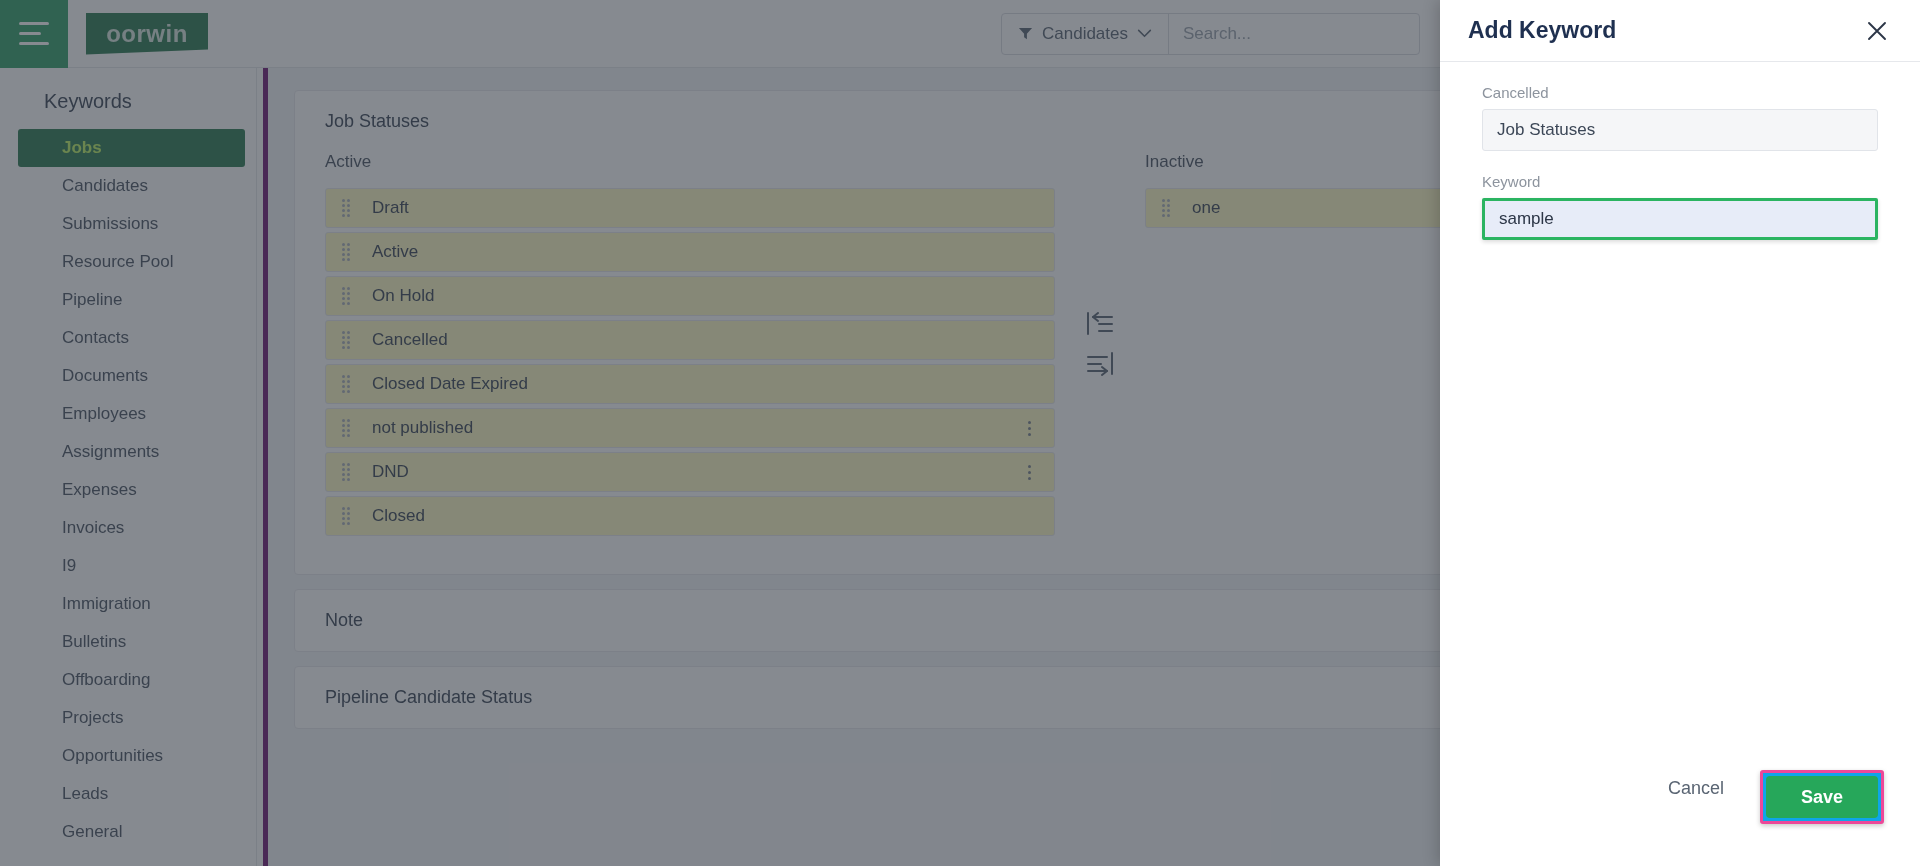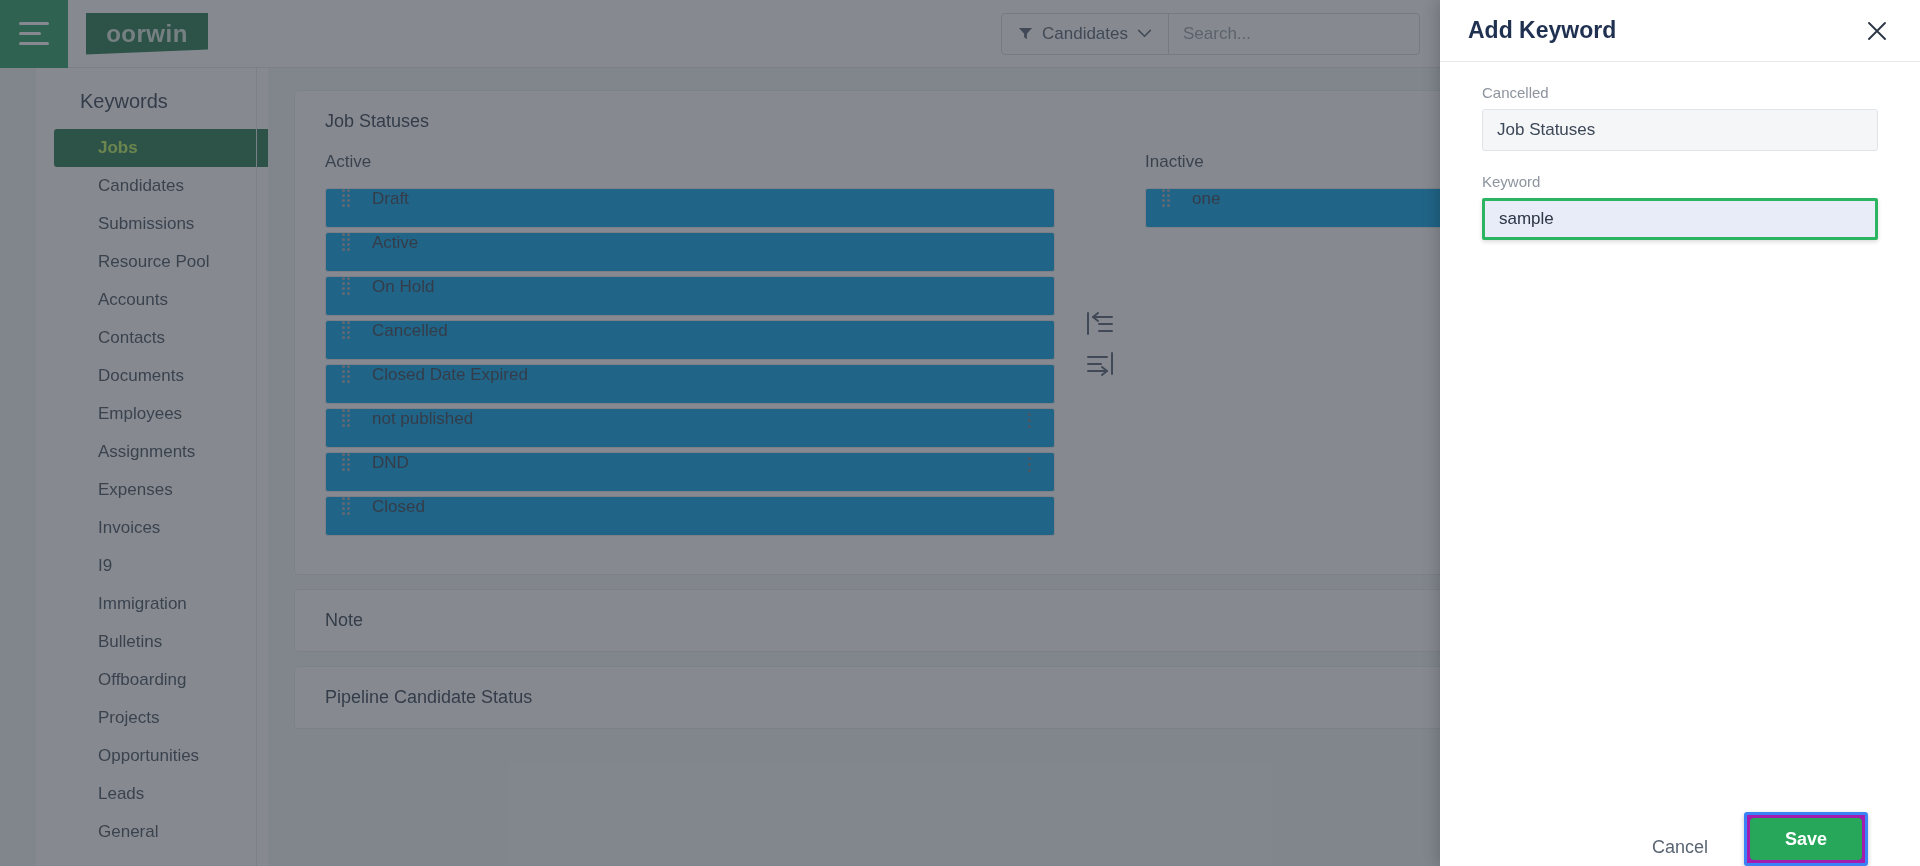--- a/index.html
+++ b/index.html
@@ -86,21 +86,20 @@
   }
   .search-input::placeholder { color: #9aa2ad; }
 
   
   .sidebar {
     position: absolute; top: 68px; left: 0;
     width: 268px; height: 798px;
     background: #ffffff;
     border-right: 5px solid #701a75;
     overflow: hidden;
-    margin-left: 36px;
   }
   .sidebar-title {
     font-size: 20px; color: #3c4757;
     padding: 22px 0 16px 44px;
   }
   .nav-list { padding-right: 18px; }
   .nav-item {
     height: 38px; display: flex; align-items: center;
     padding-left: 44px;
     font-size: 17px; color: #4b5563;
@@ -141,27 +140,27 @@
     display: flex; align-items: flex-start;
     padding: 0 30px 34px 30px;
     gap: 0;
   }
   .list-col { flex: 0 0 730px; }
   .list-col-head {
     font-size: 17px; color: #4b5563;
     margin-bottom: 16px;
   }
   .kw-row {
-    display: flex; align-items: flex-start;
+    display: flex; align-items: center;
     height: 40px;
     border: 1px solid #e6e8ec;
     border-radius: 3px;
     margin-bottom: 4px;
     padding: 0 14px 0 16px;
-    background: #0ea5e9;
+    background: #fef9c3;
   }
   .grip {
     width: 12px; height: 18px;
     display: grid;
     grid-template-columns: repeat(2, 4px);
     grid-template-rows: repeat(4, 4px);
     gap: 1px;
     margin-right: 18px;
     cursor: grab;
     flex: 0 0 auto;
@@ -250,36 +249,36 @@
   .field-input.focused {
     background: #e7ecf8;
     border: 3px solid #2bb461;
     border-radius: 2px;
     color: #2c3647;
     box-shadow: 0 2px 4px rgba(0,0,0,.14);
   }
   .modal-foot {
     flex: 0 0 auto;
     height: 96px;
-    display: flex; align-items: flex-end; justify-content: flex-end;
+    display: flex; align-items: flex-start; justify-content: flex-end;
     gap: 26px;
-    padding: 0 52px 0 0;
+    padding: 0 36px 0 0;
   }
   .btn-cancel {
     background: none; border: 0;
     font-size: 18px; color: #5a6573;
     font-family: "Liberation Sans", sans-serif;
     cursor: pointer; padding: 8px 10px;
   }
   .btn-save-ring {
-    border: 3px solid #3b82f6;
+    border: 3px solid #ec4899;
     padding: 3px;
     border-radius: 3px;
     box-shadow: 0 2px 5px rgba(0,0,0,.22);
-    background: #a21caf;
+    background: #0ea5e9;
   }
   .btn-save {
     background: #26a75a; border: 0;
     color: #ffffff;
     font-size: 18px; font-weight: 700;
     font-family: "Liberation Sans", sans-serif;
     width: 112px; height: 42px;
     border-radius: 4px;
     cursor: pointer;
   }
@@ -323,21 +322,21 @@
           <div class="nav-item">
             <span>Candidates</span>
           </div>
           <div class="nav-item">
             <span>Submissions</span>
           </div>
           <div class="nav-item">
             <span>Resource Pool</span>
           </div>
           <div class="nav-item">
-            <span>Accounts</span>
+            <span>Pipeline</span>
           </div>
           <div class="nav-item">
             <span>Contacts</span>
           </div>
           <div class="nav-item">
             <span>Documents</span>
           </div>
           <div class="nav-item">
             <span>Employees</span>
           </div>

